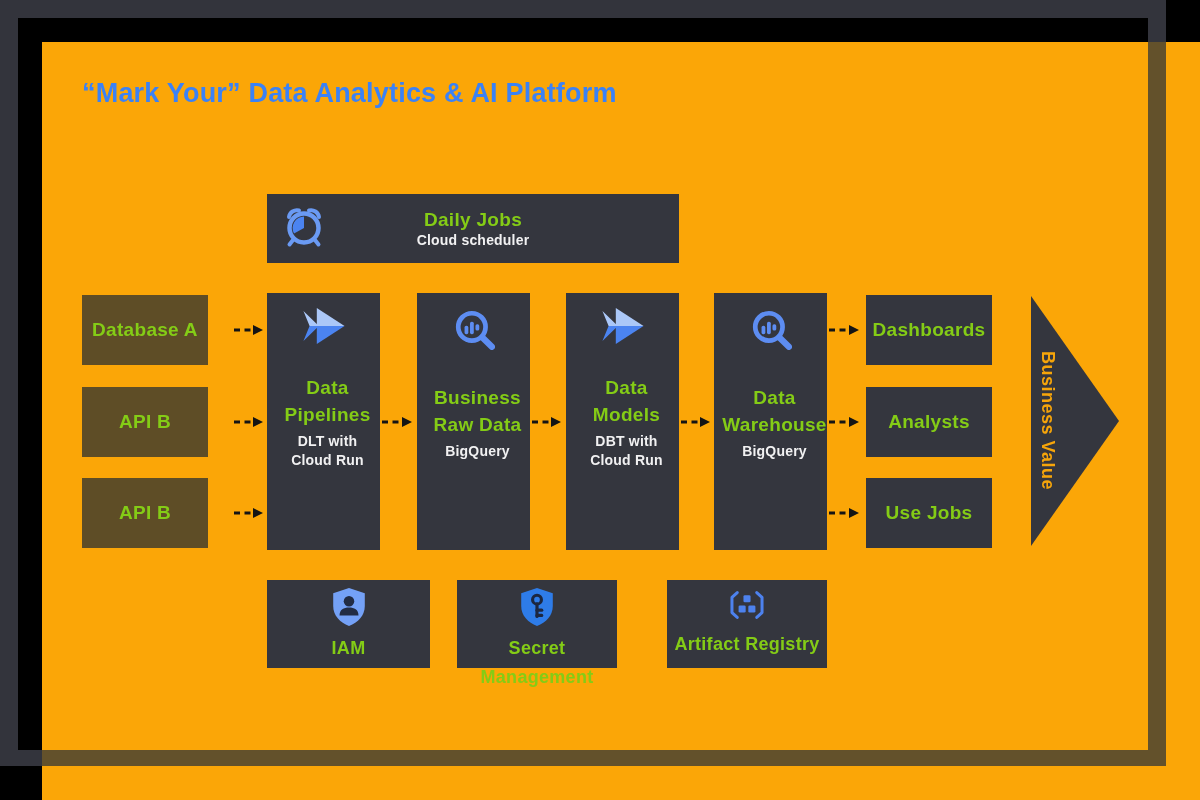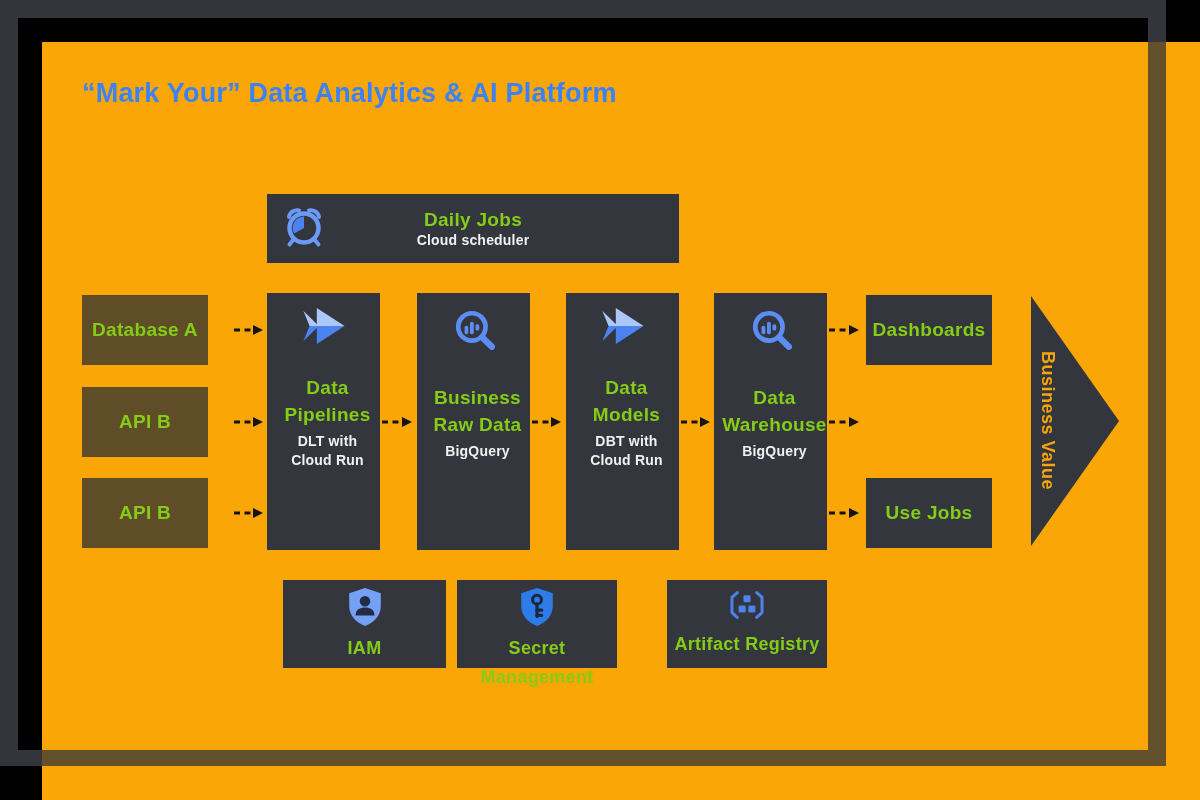--- a/index.html
+++ b/index.html
@@ -175,32 +175,35 @@
       <div class="accent t">Data</div>
       <div class="accent t">Warehouse</div>
       <div class="white s">BigQuery</div>
       <div class="white"></div>
     </div>
   </div>
 
   <div class="abs darkbox outbox" style="left:866px;top:295px">
     <div class="accent">Dashboards</div>
   </div>
+  <div class="abs darkbox outbox" style="left:866px;top:387px">
+    <div class="accent">Analysts</div>
+  </div>
   <div class="abs darkbox outbox" style="left:866px;top:478px">
     <div class="accent">Use Jobs</div>
   </div>
 
   <div class="abs bv-wrap">
     <svg width="92" height="250" viewBox="0 0 92 250" style="position:absolute;left:0;top:0">
       <polygon points="0,0 88,125 0,250" fill="#34363e"></polygon>
     </svg>
     <div class="bv-label">Business Value</div>
   </div>
 
-  <div class="abs darkbox svc" style="left:283px;top:580px;width:163px">
+  <div class="abs darkbox svc" style="left:267px;top:580px;width:163px">
     <span>
       <svg width="38" height="40" viewBox="0 0 36 38">
           <use href="#ic-shield-person"></use>
         </svg></span>
     <div class="accent">IAM</div>
     <div class="accent"></div>
   </div>
   <div class="abs darkbox svc" style="left:457px;top:580px;width:160px">
     <span>
       <svg width="38" height="40" viewBox="0 0 36 38">

